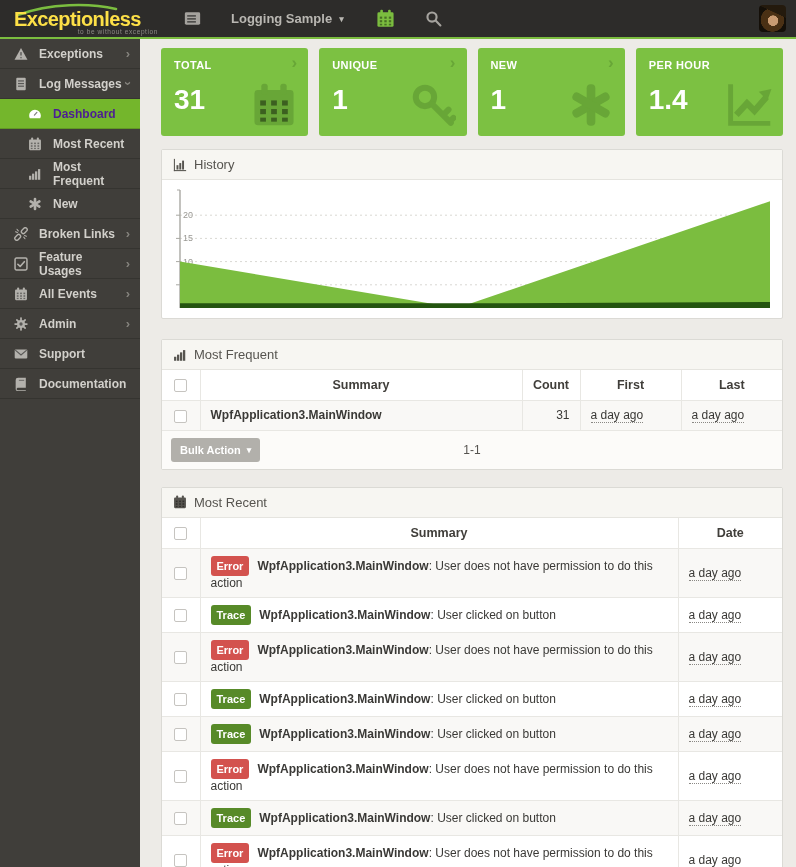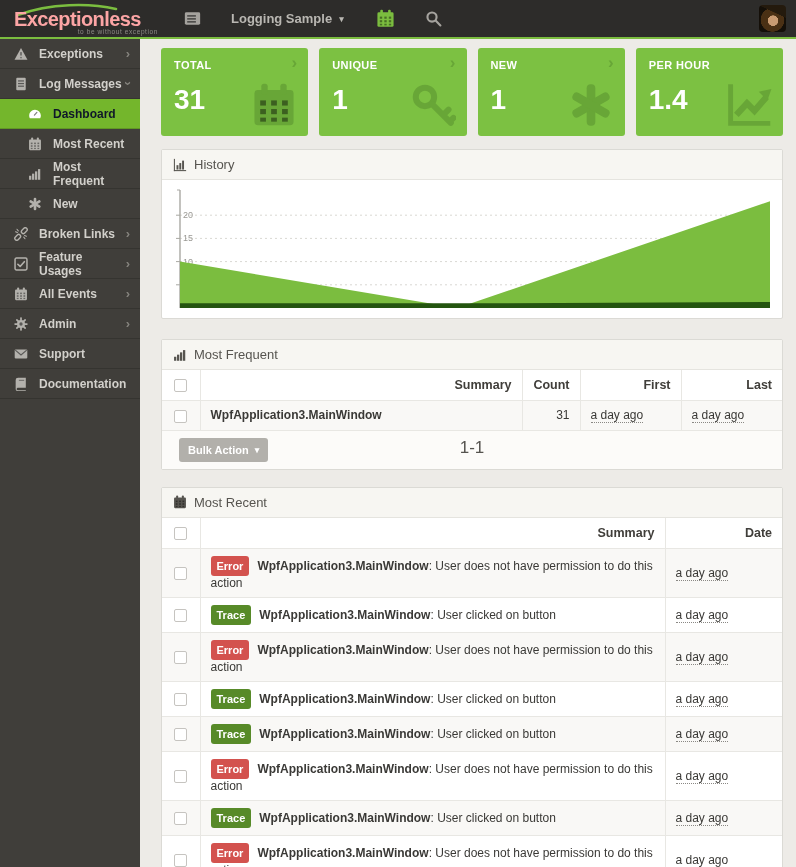--- a/index.html
+++ b/index.html
@@ -6,21 +6,21 @@
   html,body { width:796px; height:867px; overflow:hidden; }
   body { font-family:"Liberation Sans", sans-serif; background:#edebe7; position:relative; }
 
   
   .navbar { position:absolute; top:0; left:0; width:796px; height:39px;
     background:#2d2c2a; border-bottom:2px solid #7bbd3f;
     display:flex; align-items:center; padding:0 10px; }
   .logo { width:152px; height:34px; position:relative; cursor:pointer; flex:none; }
   .logo-swoosh { position:absolute; top:0; left:2px; }
   .logo-text { position:absolute; top:7px; left:4px; font-size:20px; font-weight:bold;
-    color:#fca5a5; letter-spacing:-0.6px; line-height:1; white-space:nowrap; }
+    color:#fde047; letter-spacing:-0.6px; line-height:1; white-space:nowrap; }
   .logo-tagline { position:absolute; top:26px; left:0; width:148px; text-align:right;
     font-size:6.5px; color:#8d8b86; letter-spacing:0.6px; }
   .nav-icon { width:17px; height:17px; color:#a5a39e; cursor:pointer; flex:none; }
   .nav-icon svg { width:100%; height:100%; display:block; }
   .nav-icon.green { color:#7bbd3f; width:19px; height:19px; }
   .menu-toggle { margin-left:22px; }
   .project-selector { margin-left:30px; color:#b9b7b2; font-size:13px; font-weight:bold;
     display:flex; align-items:center; gap:7px; cursor:pointer; }
   .project-selector .caret { font-size:9px; color:#b9b7b2; }
   .cal-btn { margin-left:32px; }
@@ -33,21 +33,21 @@
     background-color:#140f08; }
 
   
   .sidebar { position:absolute; top:39px; left:0; bottom:0; width:140px; background:#403e3a; }
   .side-item { height:30px; display:flex; align-items:center; padding:0 10px 0 14px;
     border-bottom:1px solid rgba(0,0,0,0.16); color:#d2d0cb; font-size:12px;
     font-weight:bold; cursor:pointer; }
   .side-item .s-icon { width:14px; height:14px; margin-right:11px; color:#b3b1ac; flex:none; }
   .side-item .s-icon svg { width:100%; height:100%; display:block; }
   .side-item.sub { padding-left:28px; }
-  .side-item.active { background:#74b62c; color:#0f172a; }
+  .side-item.active { background:#74b62c; color:#4c1d95; }
   .side-item.active .s-icon { color:#fff; }
   .s-chev { margin-left:auto; color:#85837d; font-size:13px; line-height:1; font-weight:bold; }
   .s-chev.down { transform:rotate(90deg); }
 
   
   .content { position:absolute; left:148px; top:39px; right:0; bottom:0;
     background:#edebe7; padding:9px 13px; overflow:hidden; }
 
   
   .stats-row { display:flex; gap:11px; }
@@ -66,43 +66,43 @@
   .panel-mf { margin-top:20px; }
   .panel-mr { margin-top:17px; }
   .panel-header { display:flex; align-items:center; gap:7px; padding:7px 11px;
     background:#f7f6f2; border-bottom:1px solid #e5e4df; color:#56544f; font-size:13px; }
   .ph-icon { width:14px; height:14px; color:#56544f; flex:none; }
   .ph-icon svg { width:100%; height:100%; display:block; }
   .chart-wrap { padding:8px 8px 4px; }
 
   
   table.grid { width:100%; border-collapse:collapse; }
-  .grid th { font-size:12.5px; font-weight:bold; color:#403e3a; text-align:right;
+  .grid th { font-size:12.5px; font-weight:bold; color:#403e3a; text-align:center;
     padding:8px 10px; line-height:14px; }
   .grid td { font-size:12px; color:#3a3936; padding:7px 10px; line-height:14px; }
   .grid th, .grid td { border-left:1px solid #e8e7e3; border-top:1px solid #e8e7e3; }
   .grid th:first-child, .grid td:first-child { border-left:none; }
   .grid thead th { border-top:none; }
   .grid tbody tr:nth-child(odd) { background:#f9f8f6; }
   .grid tbody tr { cursor:pointer; }
   .c-check { width:38px; text-align:center !important; }
   .c-count { width:58px; }
   .c-first, .c-last { width:101px; }
-  .c-date { width:117px; }
+  .c-date { width:104px; }
   .num { text-align:right; }
   .checkbox { display:inline-block; width:13px; height:13px; background:#fff;
     border:1px solid #c6c4c0; border-radius:2px; vertical-align:middle; cursor:pointer; }
   .time { border-bottom:1px dotted #8a8884; color:#3a3936; }
   .badge { display:inline-block; padding:3px 6px; border-radius:3px; color:#fff;
     font-size:11px; font-weight:bold; min-width:36px; text-align:center; margin-right:8px; }
 
   
-  .panel-footer { position:relative; display:flex; align-items:flex-start;
-    padding:7px 17px; background:#fcfbf9; border-top:1px solid #e8e7e3; min-height:38px; }
-  .range { position:absolute; left:0; right:0; text-align:center; font-size:17px;
+  .panel-footer { position:relative; display:flex; align-items:center;
+    padding:7px 9px; background:#fcfbf9; border-top:1px solid #e8e7e3; min-height:38px; }
+  .range { position:absolute; left:0; right:0; text-align:center; font-size:12px;
     color:#55534f; pointer-events:none; }
   .bulk-btn { background:#b2b0ab; border:none; color:#fff; font-weight:bold; font-size:11px;
     padding:6px 9px; border-radius:3px; display:flex; gap:6px; align-items:center;
     cursor:pointer; font-family:inherit; z-index:1; }
   .bulk-btn .caret { font-size:9px; }
 
   b { font-weight:bold; }
 </style>
 </head>
 <body>

